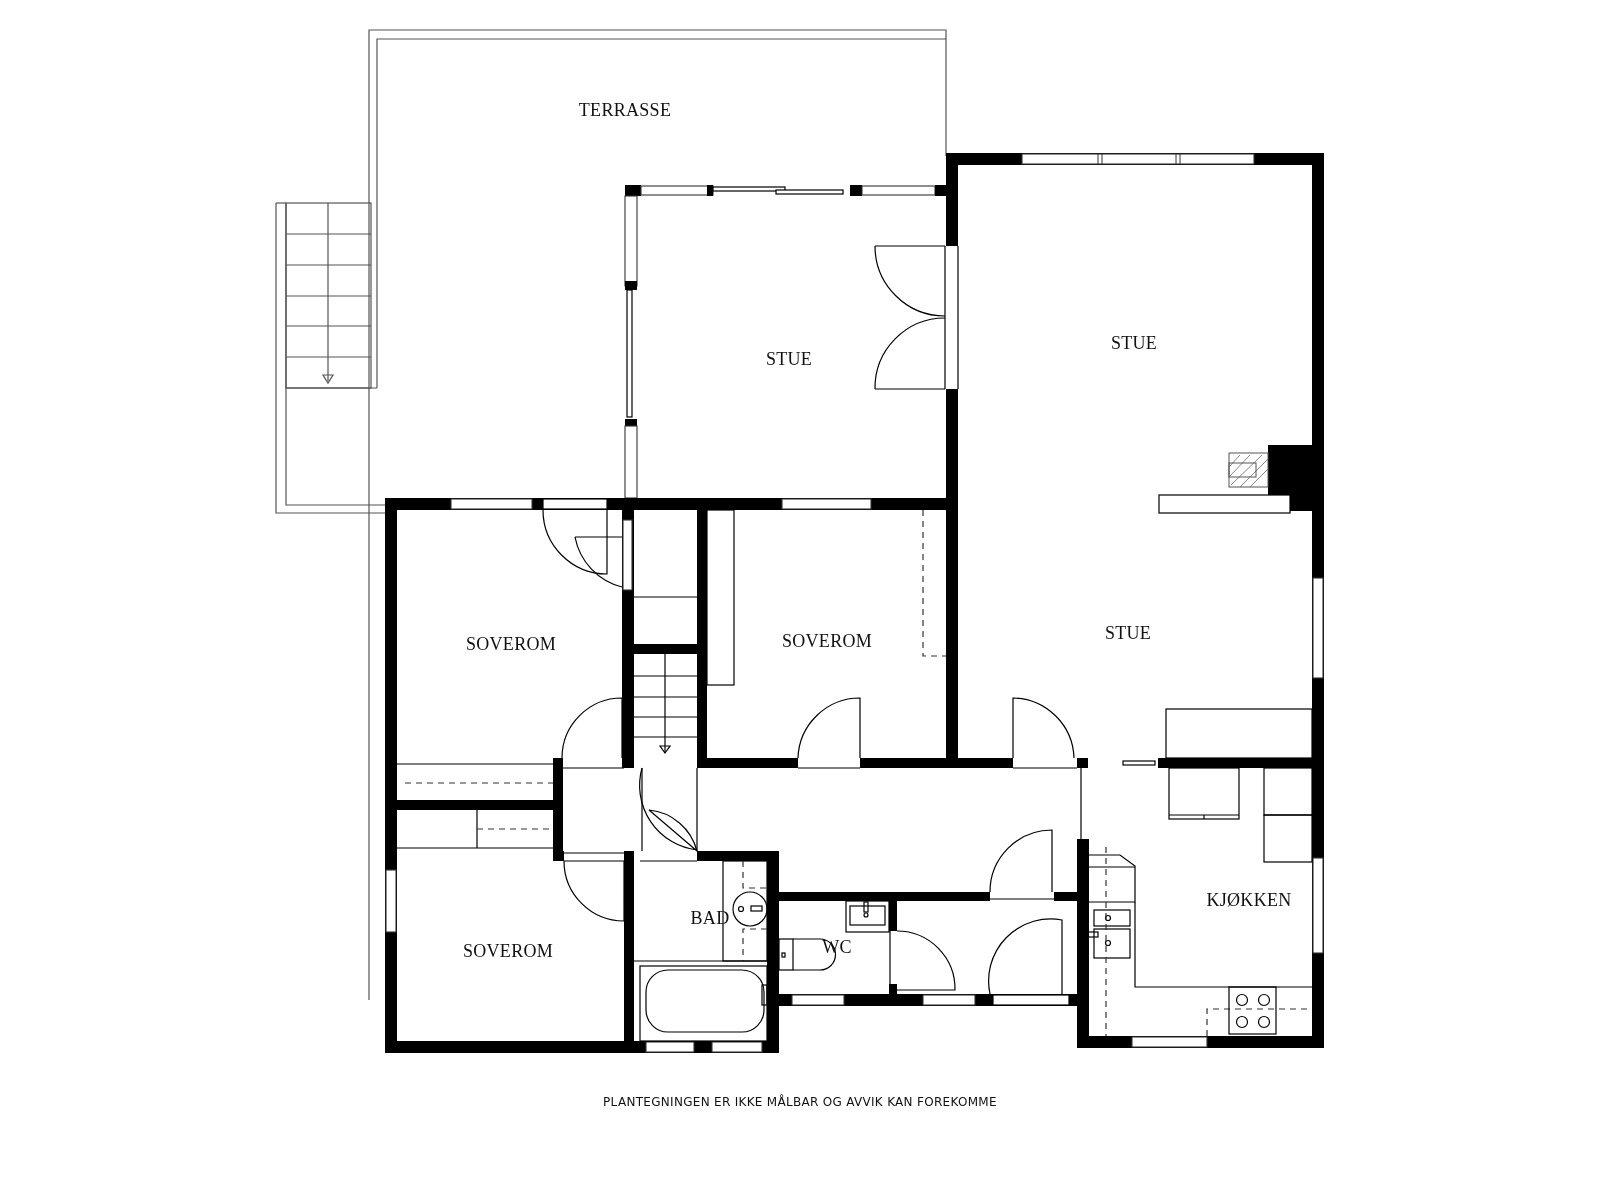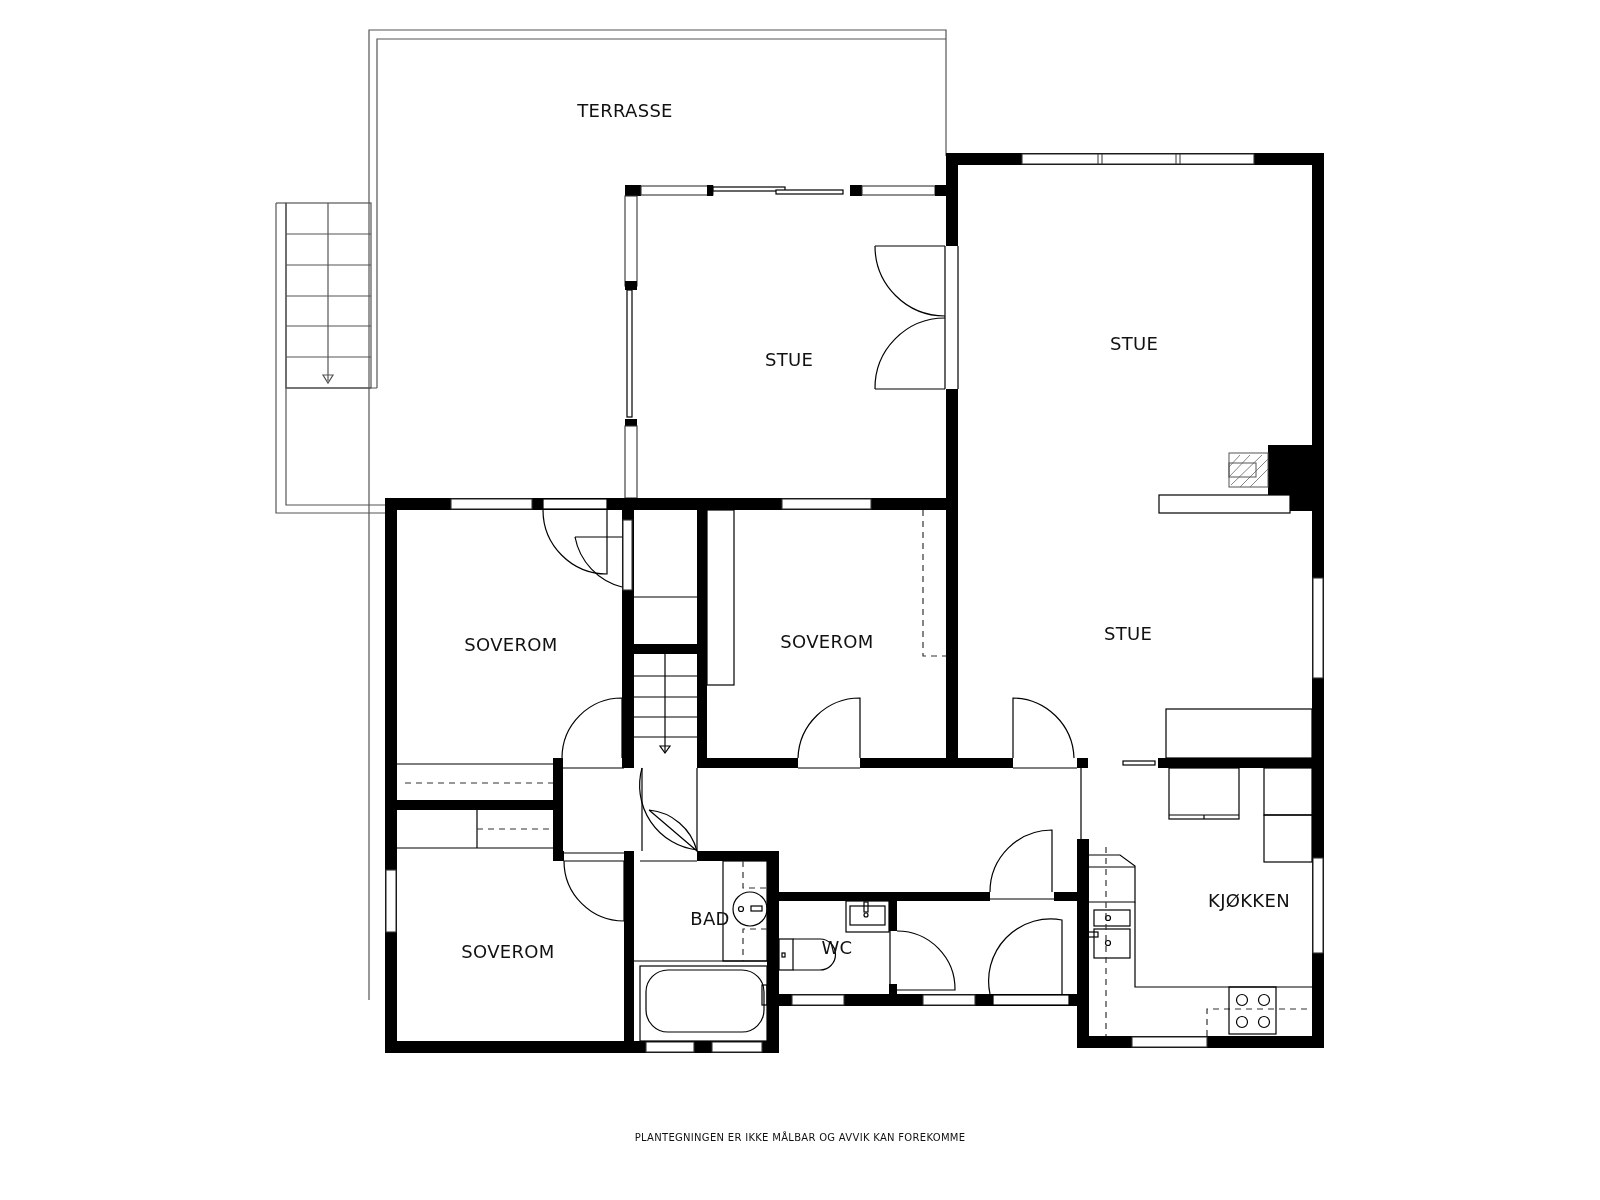--- a/index.html
+++ b/index.html
@@ -4,22 +4,22 @@
 <style>
   html, body { margin:0; padding:0; background:#ffffff; }
   body { width:1600px; height:1200px; position:relative; overflow:hidden; font-family:"DejaVu Sans", sans-serif; }
   svg { position:absolute; left:0; top:0; }
   .w { fill:#000; }
   .thin { fill:none; stroke:#000; stroke-width:1.2; }
   .thin2 { fill:#fff; stroke:#000; stroke-width:1.2; }
   .grey { fill:none; stroke:#555; stroke-width:1.2; }
   .dash { fill:none; stroke:#333; stroke-width:1.2; stroke-dasharray:6 5; }
   .win { fill:#fff; stroke:#333; stroke-width:1.1; }
-  .lbl { position:absolute; font-size:18px; color:#111; letter-spacing:0.3px; white-space:nowrap; transform:translate(-50%,-50%); }
-  .footer { position:absolute; left:800px; top:1102px; transform:translate(-50%,-50%); font-size:10px; color:#111; letter-spacing:0.3px; white-space:nowrap;margin-top:35px; }
+  .lbl { position:absolute; font-size:18px; color:#111; letter-spacing:0.3px; white-space:nowrap; transform:translate(-50%,-50%);font-family:Liberation Serif, serif; }
+  .footer { position:absolute; left:800px; top:1102px; transform:translate(-50%,-50%); font-size:12px; color:#111; letter-spacing:0.3px; white-space:nowrap; }
 </style>
 </head>
 <body>
 
 <svg width="1600" height="1200" viewBox="0 0 1600 1200" xmlns="http://www.w3.org/2000/svg">
 
   <g>
     <polyline class="grey" points="369,1000 369,30 946,30 946,156"></polyline>
     <polyline class="grey" points="377,388 377,39 946,39"></polyline>
     <polyline class="grey" points="377,388 286,388 286,505 395,505"></polyline>

